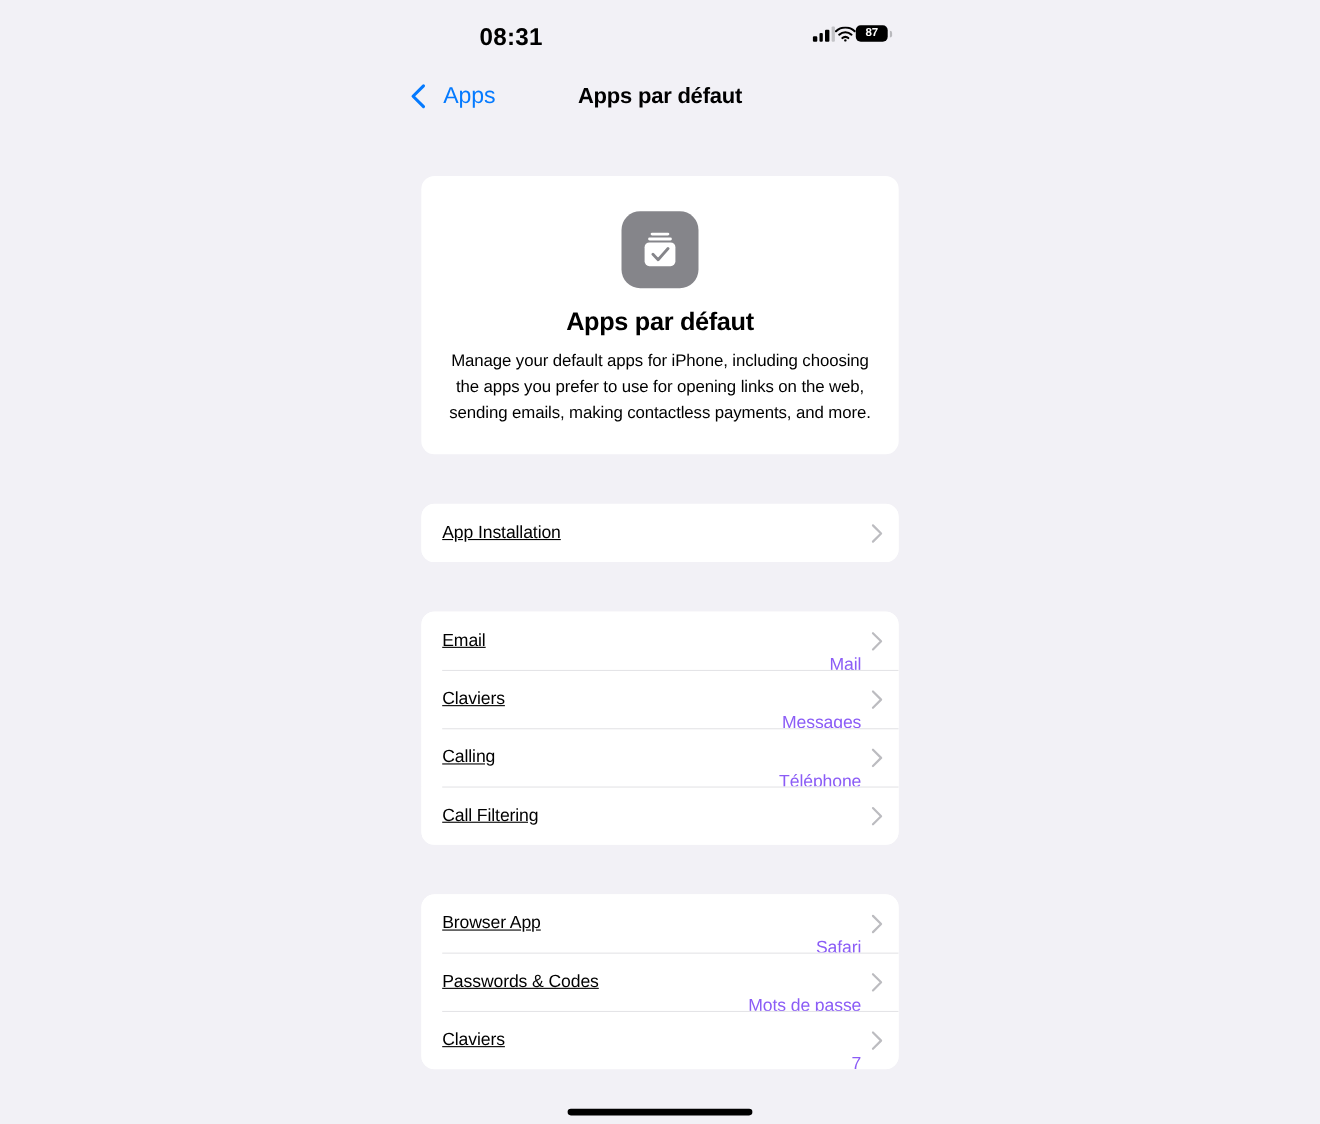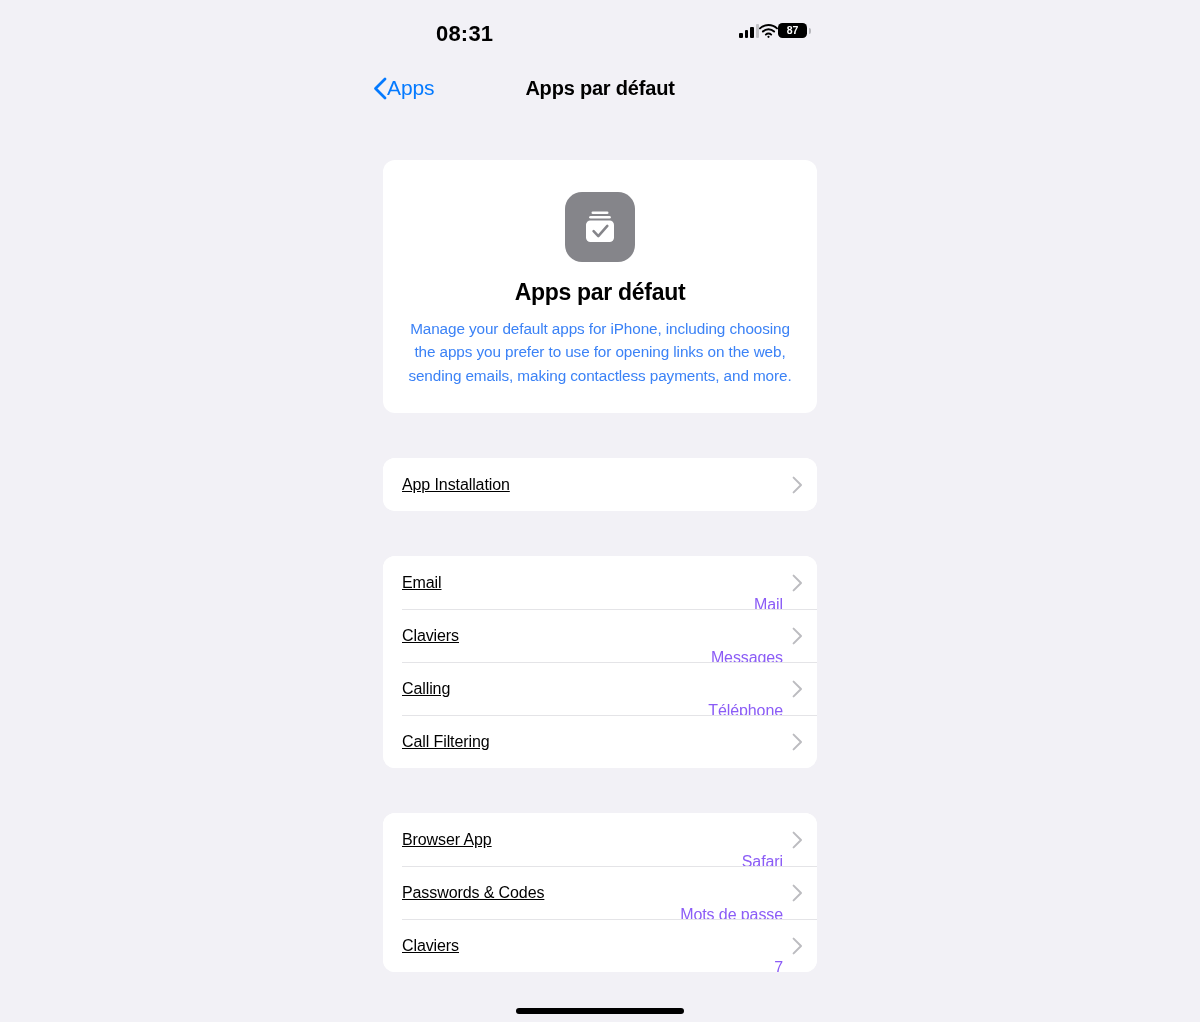--- a/index.html
+++ b/index.html
@@ -102,22 +102,22 @@
     left: 0;
     top: 62px;
     width: 470px;
     height: 62px;
   }
   #back-button {
     position: absolute;
     left: 8px;
     top: 14px;
     display: flex;
-    align-items: center;
-    gap: 0;
+    align-items: flex-start;
+    gap: 16px;
     cursor: pointer;
   }
   #back-button svg { display: block; }
   #back-label {
     font-size: 21px;
     color: #047aff;
     letter-spacing: -0.1px;
   }
   #nav-title {
     position: absolute;
@@ -170,21 +170,21 @@
     font-size: 23px;
     font-weight: 700;
     color: #000;
     letter-spacing: -0.3px;
   }
   #hero-desc {
     margin: 11px auto 0;
     width: 392px;
     font-size: 15.3px;
     line-height: 1.53;
-    color: #3b82f6;
+    color: #000000;
     letter-spacing: -0.1px;
   }
 
   
   .group { margin-top: 45px; }
   .row {
     position: relative;
     display: flex;
     align-items: center;
     height: 53px;

